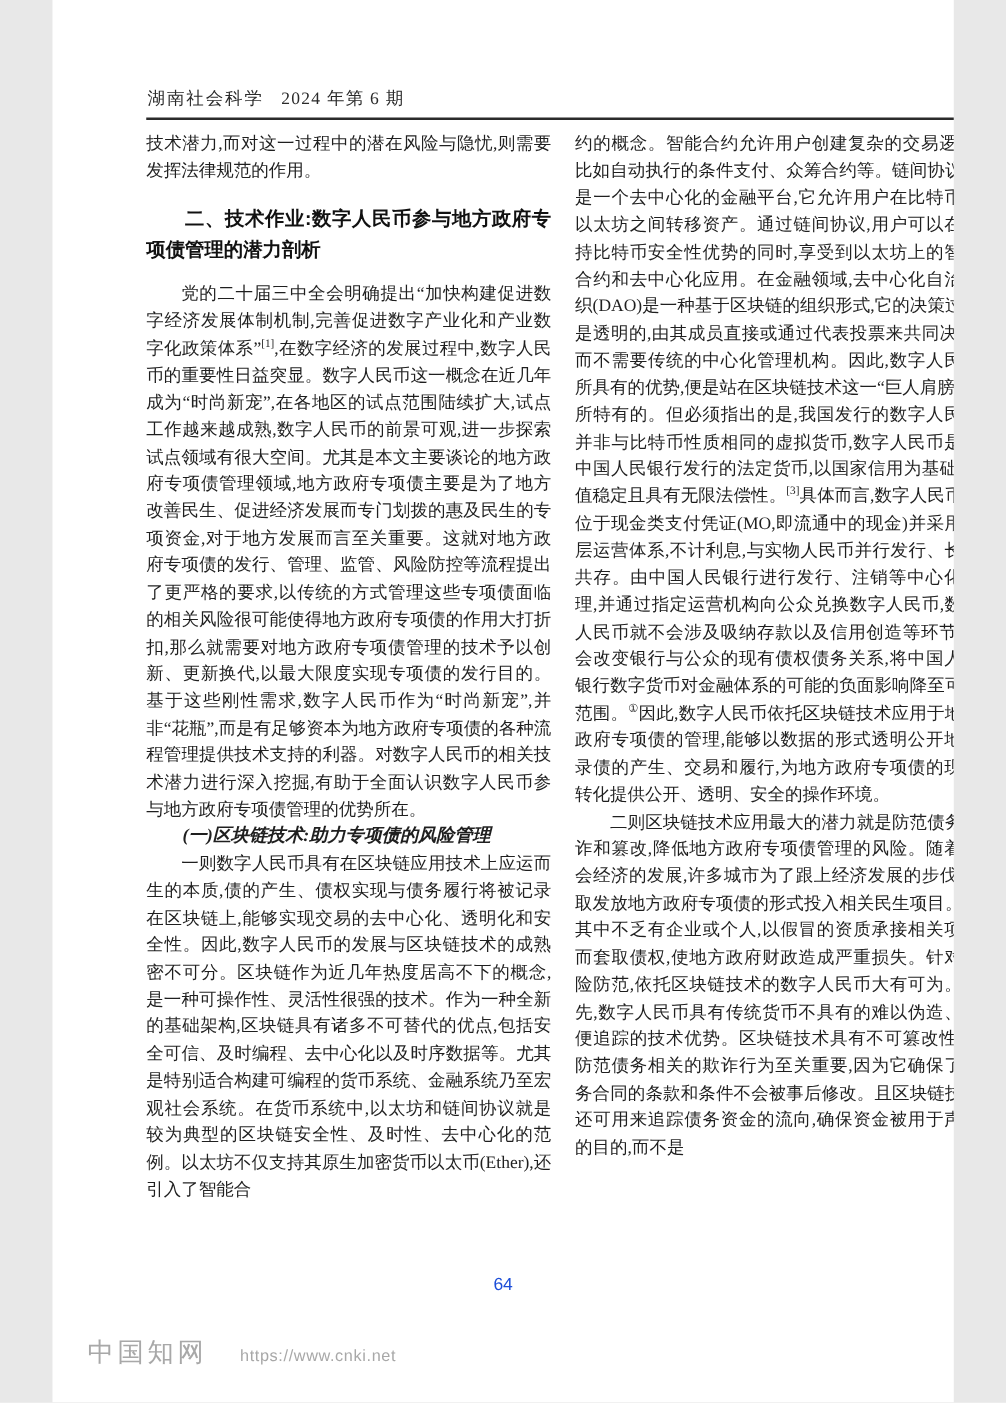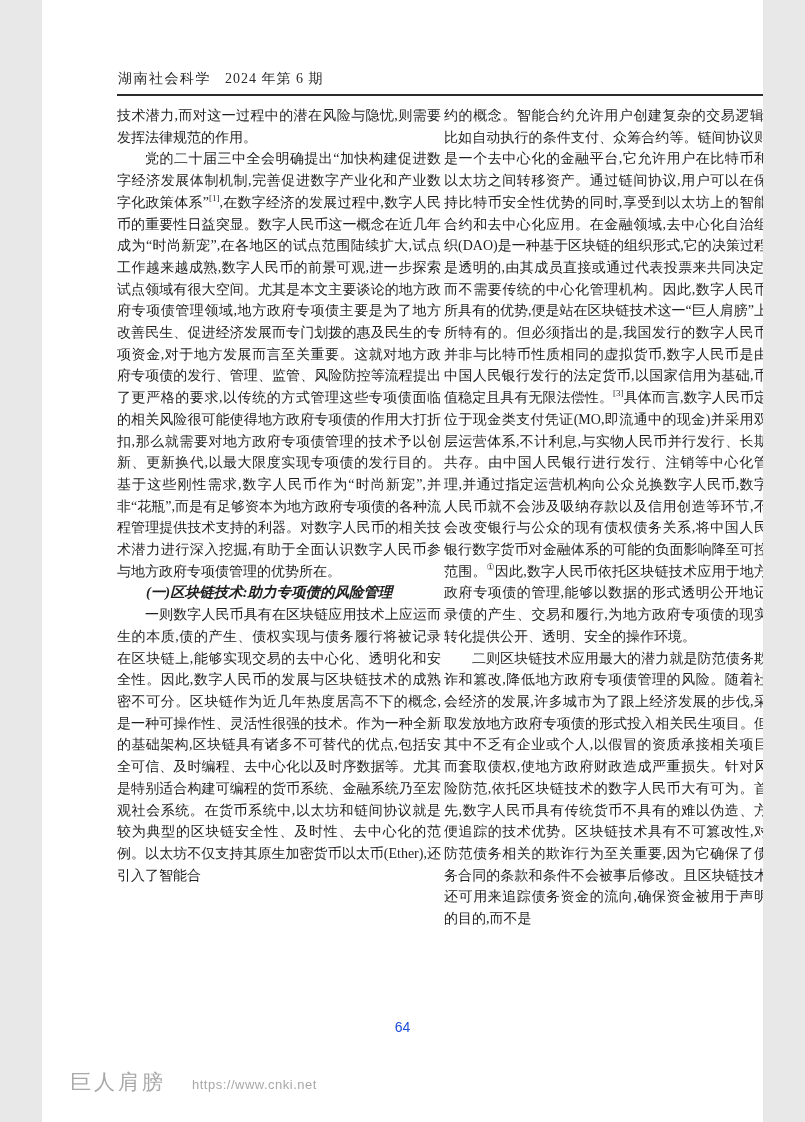--- a/index.html
+++ b/index.html
@@ -1,21 +1,21 @@
 <!DOCTYPE html>
 <html><head>
 <meta charset="utf-8">
 <style>
   html,body{margin:0;padding:0;background:#e8e8e8;}
   .page{position:relative;width:721px;height:1122px;background:#ffffff;margin:0 auto;
         font-family:"Liberation Serif","DejaVu Serif",serif;color:#1f1f1f;overflow:hidden;}
   .header{position:absolute;left:76px;top:70px;font-size:14px;letter-spacing:1.5px;color:#2a2a2a;}
   .header .issue{margin-left:14px;letter-spacing:1px;}
   .rule{position:absolute;left:75px;top:94px;width:667px;height:2px;background:#2b2b2b;}
-  .columns{position:absolute;left:75px;top:105px;width:667px;display:flex;gap:3px;}
+  .columns{position:absolute;left:75px;top:105px;width:667px;display:flex;gap:19px;}
   .col{width:324px;text-align:justify;font-size:14px;line-height:21.7px;}
   .blk{margin:0;}
   p.blk{text-indent:2em;}
   p.p-cont{text-indent:0;}
   h2.blk{font-family:"Liberation Sans","DejaVu Sans",sans-serif;font-size:15.5px;font-weight:bold;
          line-height:25px;margin:15px 0 12px;text-indent:2em;color:#111;}
   h3.blk{font-size:14.5px;font-weight:bold;font-style:italic;margin:0;text-indent:2em;
          font-family:"Liberation Serif","DejaVu Serif",serif;}
   sup{font-size:9px;line-height:0;vertical-align:super;}
   .pagenum{position:absolute;top:1019px;left:0;width:100%;text-align:center;
@@ -29,27 +29,28 @@
 <body>
 
 <div class="page">
   <div class="header">
     <span>湖南社会科学</span><span class="issue">2024 年第 6 期</span>
   </div>
   <div class="rule"></div>
   <div class="columns">
     <div class="col">
         <p class="blk p-cont"><span>技术潜力,而对这一过程中的潜在风险与隐忧,则需要发挥法律规范的作用。</span></p>
+        <h2 class="blk h2"><span>二、技术作业:数字人民币参与地方政府专项债管理的潜力剖析</span></h2>
         <p class="blk p"><span>党的二十届三中全会明确提出“加快构建促进数字经济发展体制机制,完善促进数字产业化和产业数字化政策体系”</span><sup>[1]</sup><span>,在数字经济的发展过程中,数字人民币的重要性日益突显。数字人民币这一概念在近几年成为“时尚新宠”,在各地区的试点范围陆续扩大,试点工作越来越成熟,数字人民币的前景可观,进一步探索试点领域有很大空间。尤其是本文主要谈论的地方政府专项债管理领域,地方政府专项债主要是为了地方改善民生、促进经济发展而专门划拨的惠及民生的专项资金,对于地方发展而言至关重要。这就对地方政府专项债的发行、管理、监管、风险防控等流程提出了更严格的要求,以传统的方式管理这些专项债面临的相关风险很可能使得地方政府专项债的作用大打折扣,那么就需要对地方政府专项债管理的技术予以创新、更新换代,以最大限度实现专项债的发行目的。基于这些刚性需求,数字人民币作为“时尚新宠”,并非“花瓶”,而是有足够资本为地方政府专项债的各种流程管理提供技术支持的利器。对数字人民币的相关技术潜力进行深入挖掘,有助于全面认识数字人民币参与地方政府专项债管理的优势所在。</span></p>
         <h3 class="blk h3"><span>(一)区块链技术:助力专项债的风险管理</span></h3>
         <p class="blk p"><span>一则数字人民币具有在区块链应用技术上应运而生的本质,债的产生、债权实现与债务履行将被记录在区块链上,能够实现交易的去中心化、透明化和安全性。因此,数字人民币的发展与区块链技术的成熟密不可分。区块链作为近几年热度居高不下的概念,是一种可操作性、灵活性很强的技术。作为一种全新的基础架构,区块链具有诸多不可替代的优点,包括安全可信、及时编程、去中心化以及时序数据等。尤其是特别适合构建可编程的货币系统、金融系统乃至宏观社会系统。在货币系统中,以太坊和链间协议就是较为典型的区块链安全性、及时性、去中心化的范例。以太坊不仅支持其原生加密货币以太币(Ether),还引入了智能合</span></p>
       </div>
     <div class="col">
         <p class="blk p-cont"><span>约的概念。智能合约允许用户创建复杂的交易逻辑,比如自动执行的条件支付、众筹合约等。链间协议则是一个去中心化的金融平台,它允许用户在比特币和以太坊之间转移资产。通过链间协议,用户可以在保持比特币安全性优势的同时,享受到以太坊上的智能合约和去中心化应用。在金融领域,去中心化自治组织(DAO)是一种基于区块链的组织形式,它的决策过程是透明的,由其成员直接或通过代表投票来共同决定,而不需要传统的中心化管理机构。因此,数字人民币所具有的优势,便是站在区块链技术这一“巨人肩膀”上所特有的。但必须指出的是,我国发行的数字人民币并非与比特币性质相同的虚拟货币,数字人民币是由中国人民银行发行的法定货币,以国家信用为基础,币值稳定且具有无限法偿性。</span><sup>[3]</sup><span>具体而言,数字人民币定位于现金类支付凭证(MO,即流通中的现金)并采用双层运营体系,不计利息,与实物人民币并行发行、长期共存。由中国人民银行进行发行、注销等中心化管理,并通过指定运营机构向公众兑换数字人民币,数字人民币就不会涉及吸纳存款以及信用创造等环节,不会改变银行与公众的现有债权债务关系,将中国人民银行数字货币对金融体系的可能的负面影响降至可控范围。</span><sup>①</sup><span>因此,数字人民币依托区块链技术应用于地方政府专项债的管理,能够以数据的形式透明公开地记录债的产生、交易和履行,为地方政府专项债的现实转化提供公开、透明、安全的操作环境。</span></p>
         <p class="blk p"><span>二则区块链技术应用最大的潜力就是防范债务欺诈和篡改,降低地方政府专项债管理的风险。随着社会经济的发展,许多城市为了跟上经济发展的步伐,采取发放地方政府专项债的形式投入相关民生项目。但其中不乏有企业或个人,以假冒的资质承接相关项目而套取债权,使地方政府财政造成严重损失。针对风险防范,依托区块链技术的数字人民币大有可为。首先,数字人民币具有传统货币不具有的难以伪造、方便追踪的技术优势。区块链技术具有不可篡改性,对防范债务相关的欺诈行为至关重要,因为它确保了债务合同的条款和条件不会被事后修改。且区块链技术还可用来追踪债务资金的流向,确保资金被用于声明的目的,而不是</span></p>
       </div>
   </div>
   <div class="pagenum">64</div>
   <div class="watermark">
-    <span class="wm-site">巨人肩膀</span>
+    <span class="wm-site">中国知网</span>
     <span class="wm-url">https://www.cnki.net</span>
   </div>
 </div>
 
 </body></html>

